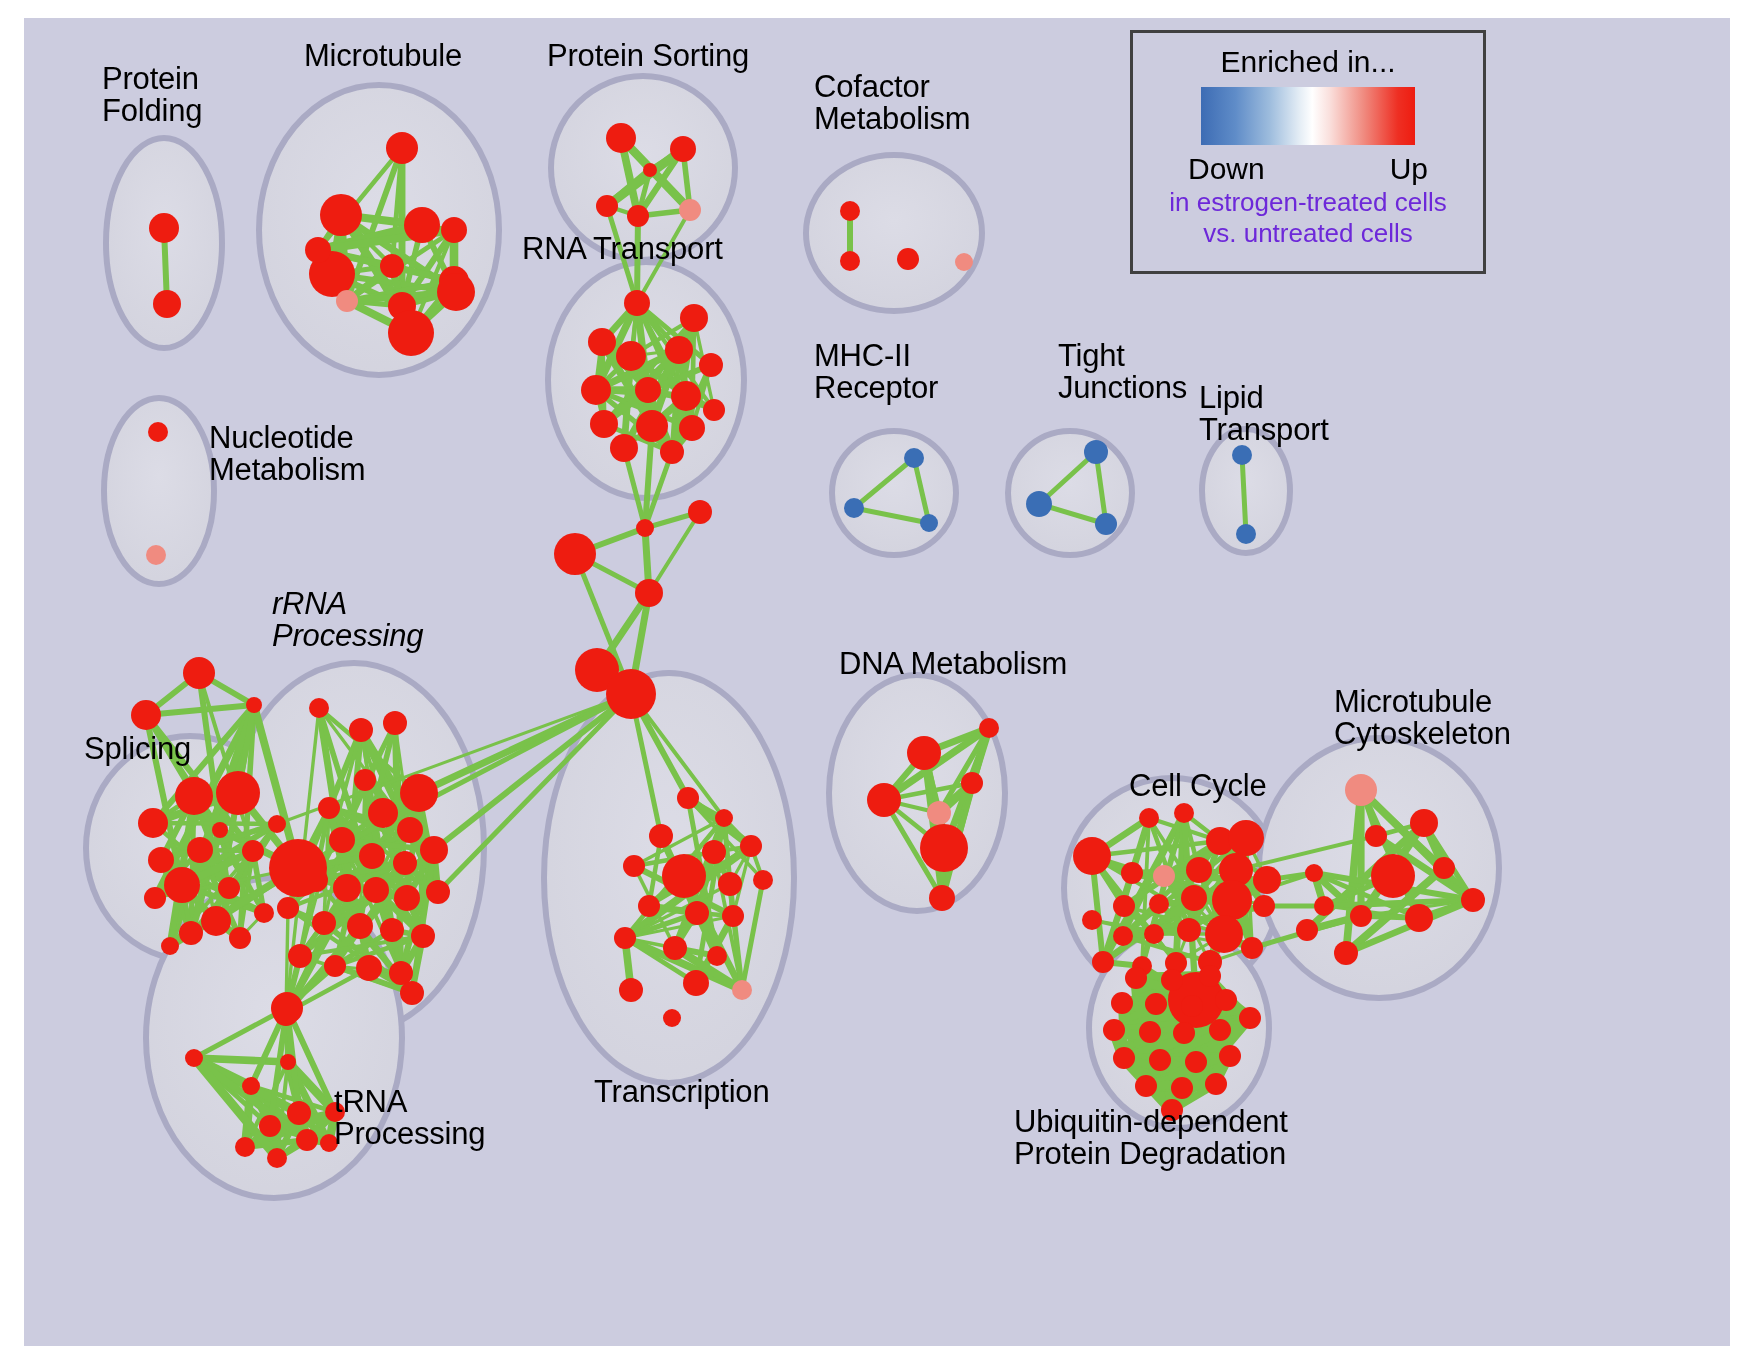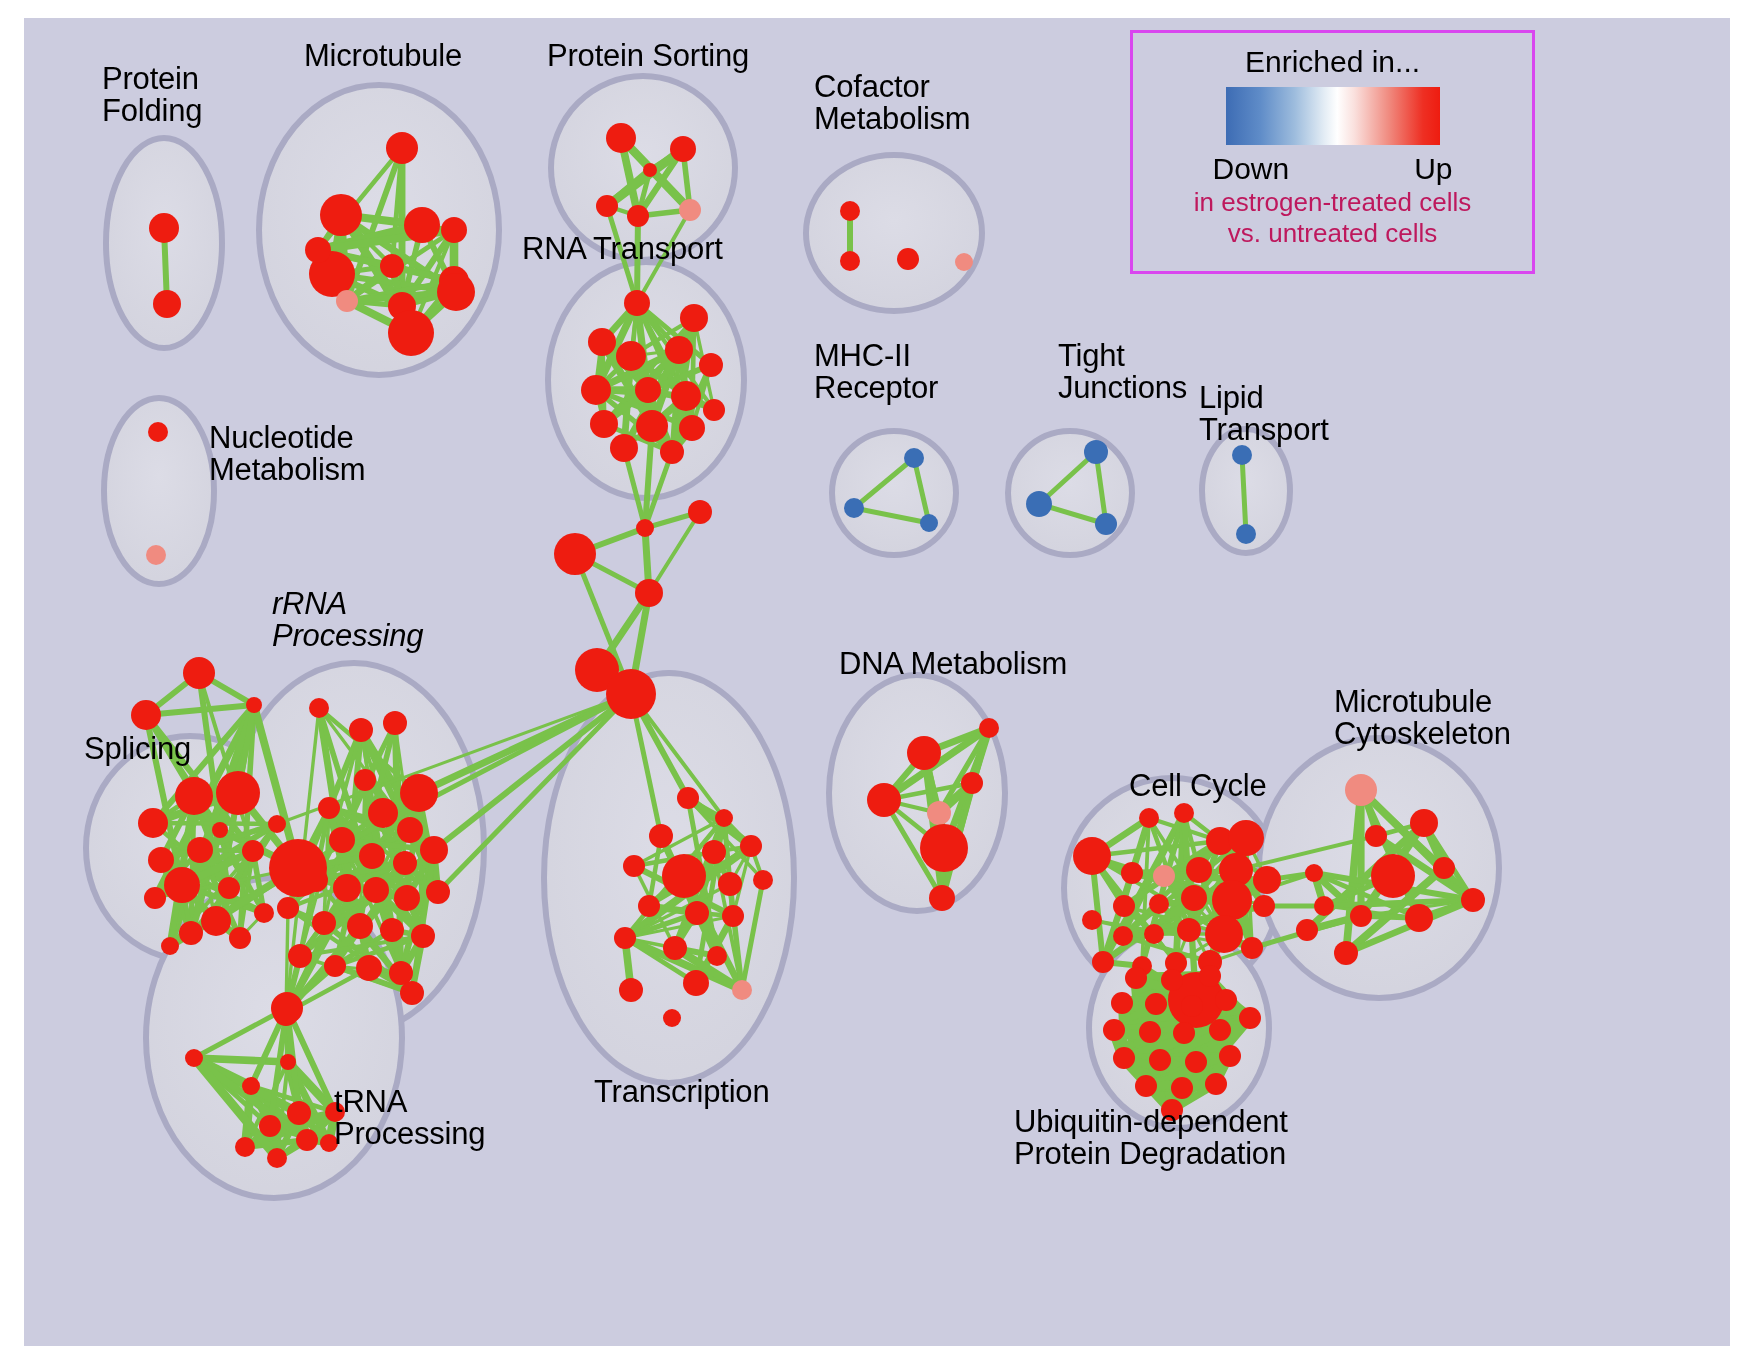--- a/index.html
+++ b/index.html
@@ -23,37 +23,37 @@
     font-size:31px;
     line-height:1.04;
     font-family:"Liberation Sans", sans-serif;
     white-space:pre;
     letter-spacing:-0.2px;
   }
   .cl-left{text-align:left;}
   #legend{
     position:absolute;
     left:1106px;top:12px;
-    width:405px;height:244px;
+    width:356px;height:244px;
     background:#ccccdf;
-    border:3px solid #d946ef;
+    border:3px solid #404040;
     box-sizing:border-box;
     display:flex;flex-direction:column;align-items:center;
     padding-top:12px;
   }
   #legend .title{font-size:30px;color:#000;}
   #legend .bar{
     width:214px;height:58px;margin-top:8px;
     background:linear-gradient(to right,#3d6cb4 0%,#5f8cc8 16%,#9dbcdd 32%,#e4edf5 46%,#ffffff 52%,#fae0dd 60%,#f08b80 76%,#ee2f23 92%,#ee1c10 100%);
   }
   #legend .ends{
     width:240px;display:flex;justify-content:space-between;
     font-size:30px;color:#000;margin-top:7px;
   }
-  #legend .sub{font-size:26px;color:#be185d;margin-top:2px;text-align:center;line-height:1.12;}
+  #legend .sub{font-size:26px;color:#6d28d9;margin-top:2px;text-align:center;line-height:1.12;}
 </style>
 </head>
 <body>
 
 <div id="root">
   <div id="canvas">
 
     <svg class="net" viewBox="0 0 1706 1328" preserveAspectRatio="none">
       <defs>
         <radialGradient id="gbl" cx="50%" cy="42%" r="62%">

